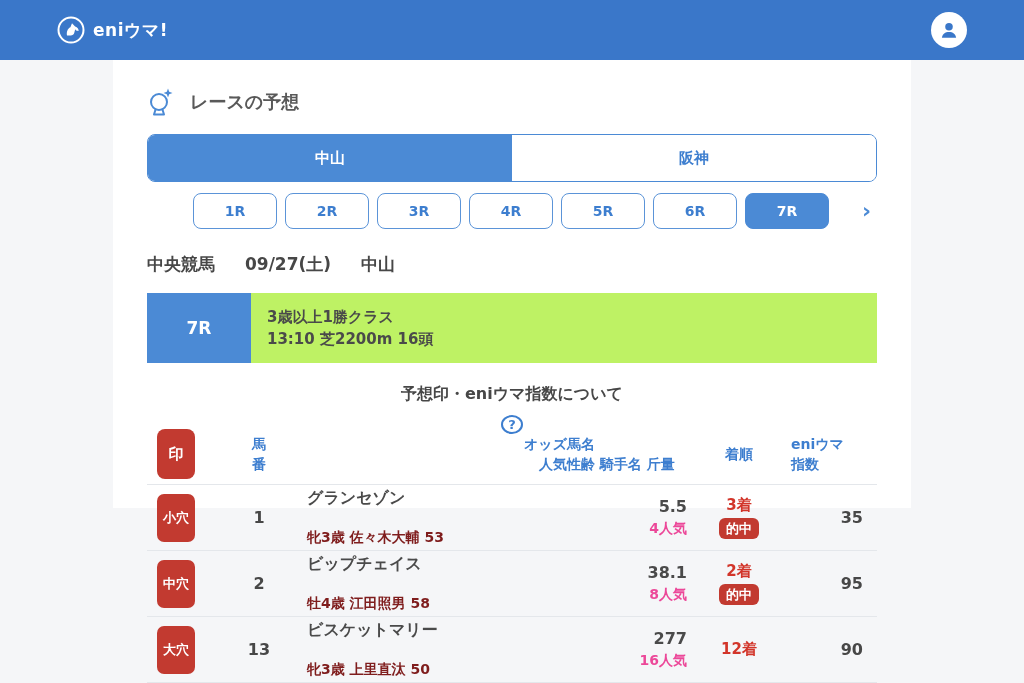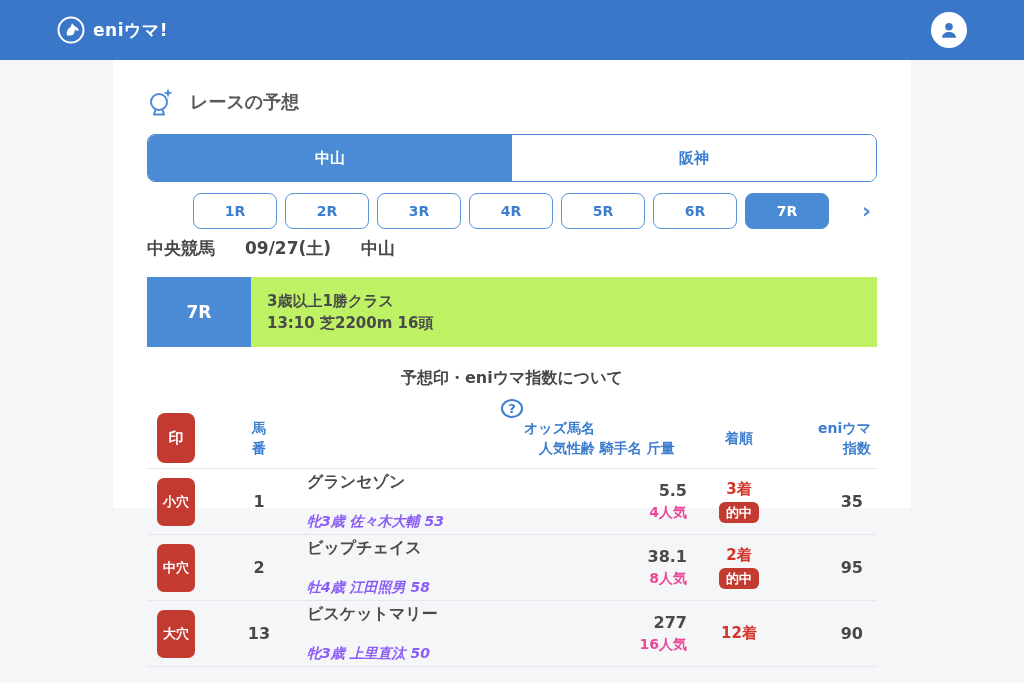--- a/index.html
+++ b/index.html
@@ -45,21 +45,21 @@
     width:84px; height:36px; border:1.5px solid #5b94d8; border-radius:8px;
     background:#ffffff; color:#3d7ecf; font-weight:bold; font-size:14px;
     display:flex; align-items:center; justify-content:center; cursor:pointer;
   }
   .race-btn.selected { background:#4b8ad5; border-color:#4b8ad5; color:#ffffff; }
   .race-next {
     margin-left:auto; margin-right:6px; color:#4b8ad5; font-size:22px; font-weight:bold;
     cursor:pointer; line-height:1; user-select:none;
   }
   
-  .meta-row { margin-top:8px; display:flex; gap:30px; font-size:17px; font-weight:bold; color:#474747;align-items:flex-end; }
+  .meta-row { margin-top:24px; display:flex; gap:30px; font-size:17px; font-weight:bold; color:#474747;align-items:flex-end; }
   
   .race-banner { margin-top:17px; height:70px; display:flex; }
   .race-banner-no {
     width:104px; background:#4b8ad5; color:#ffffff; font-weight:bold; font-size:17px;
     display:flex; align-items:center; justify-content:center;
   }
   .race-banner-body {
     flex:1; background:#bef264; padding:13px 16px; display:flex;
     flex-direction:column; justify-content:center; gap:3px;
   }
@@ -88,31 +88,31 @@
   }
   .col-center { text-align:center; }
   .col-right { text-align:right; }
   .mark-badge {
     width:38px; height:48px; background:#c23a30; border-radius:7px; color:#ffffff;
     font-size:13px; font-weight:bold; display:flex; align-items:center; justify-content:center;
     margin-left:10px;
   }
   .num-cell { text-align:center; font-size:16px; font-weight:bold; color:#474747; }
   .name-line1 { font-size:16px; font-weight:bold; color:#4a4a4a; }
-  .name-line2 { font-size:14px; font-weight:bold; color:#8b5cf6; margin-top:20px;font-style:italic; }
+  .name-line2 { font-size:14px; font-weight:bold; color:#7f1d1d; margin-top:20px; }
   .odds-line1 { font-size:16px; font-weight:bold; color:#4a4a4a; text-align:right; }
   .odds-line2 { font-size:14px; font-weight:bold; color:#ec4899; text-align:right; margin-top:4px; }
   .result-cell { display:flex; flex-direction:column; align-items:center; justify-content:center; gap:3px; }
   .result-text { color:#d2352a; font-size:15px; font-weight:bold; }
   .hit-badge {
     background:#c23a30; color:#ffffff; font-size:13px; font-weight:bold;
     padding:3px 7px; border-radius:6px; line-height:1.2;
   }
   .index-cell { text-align:right; padding-right:14px; font-size:16px; font-weight:bold; color:#474747; }
-  .index-head { text-align:right; padding-right:6px; }
+  .index-head { padding-right:6px; }
 </style>
 </head>
 <body>
 
 <div class="page">
 
   <div class="appbar">
     <div class="logo">
       <svg class="logo-circle" viewBox="0 0 28 28">
         <circle cx="14" cy="14" r="12.5" fill="none" stroke="#ffffff" stroke-width="2"></circle>

